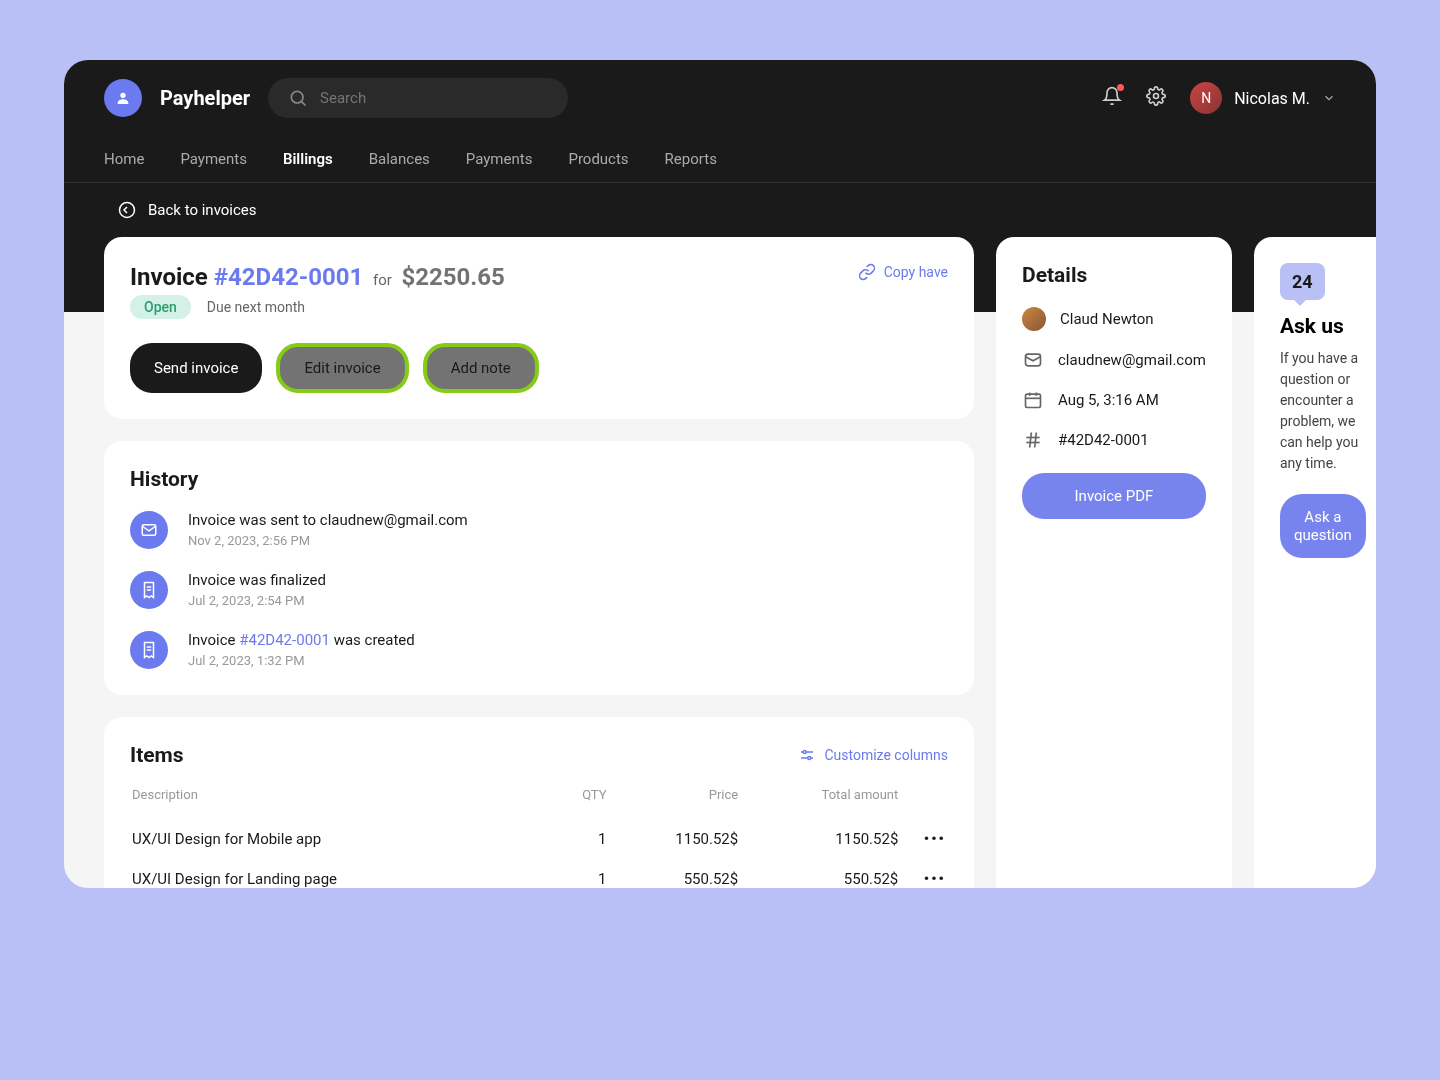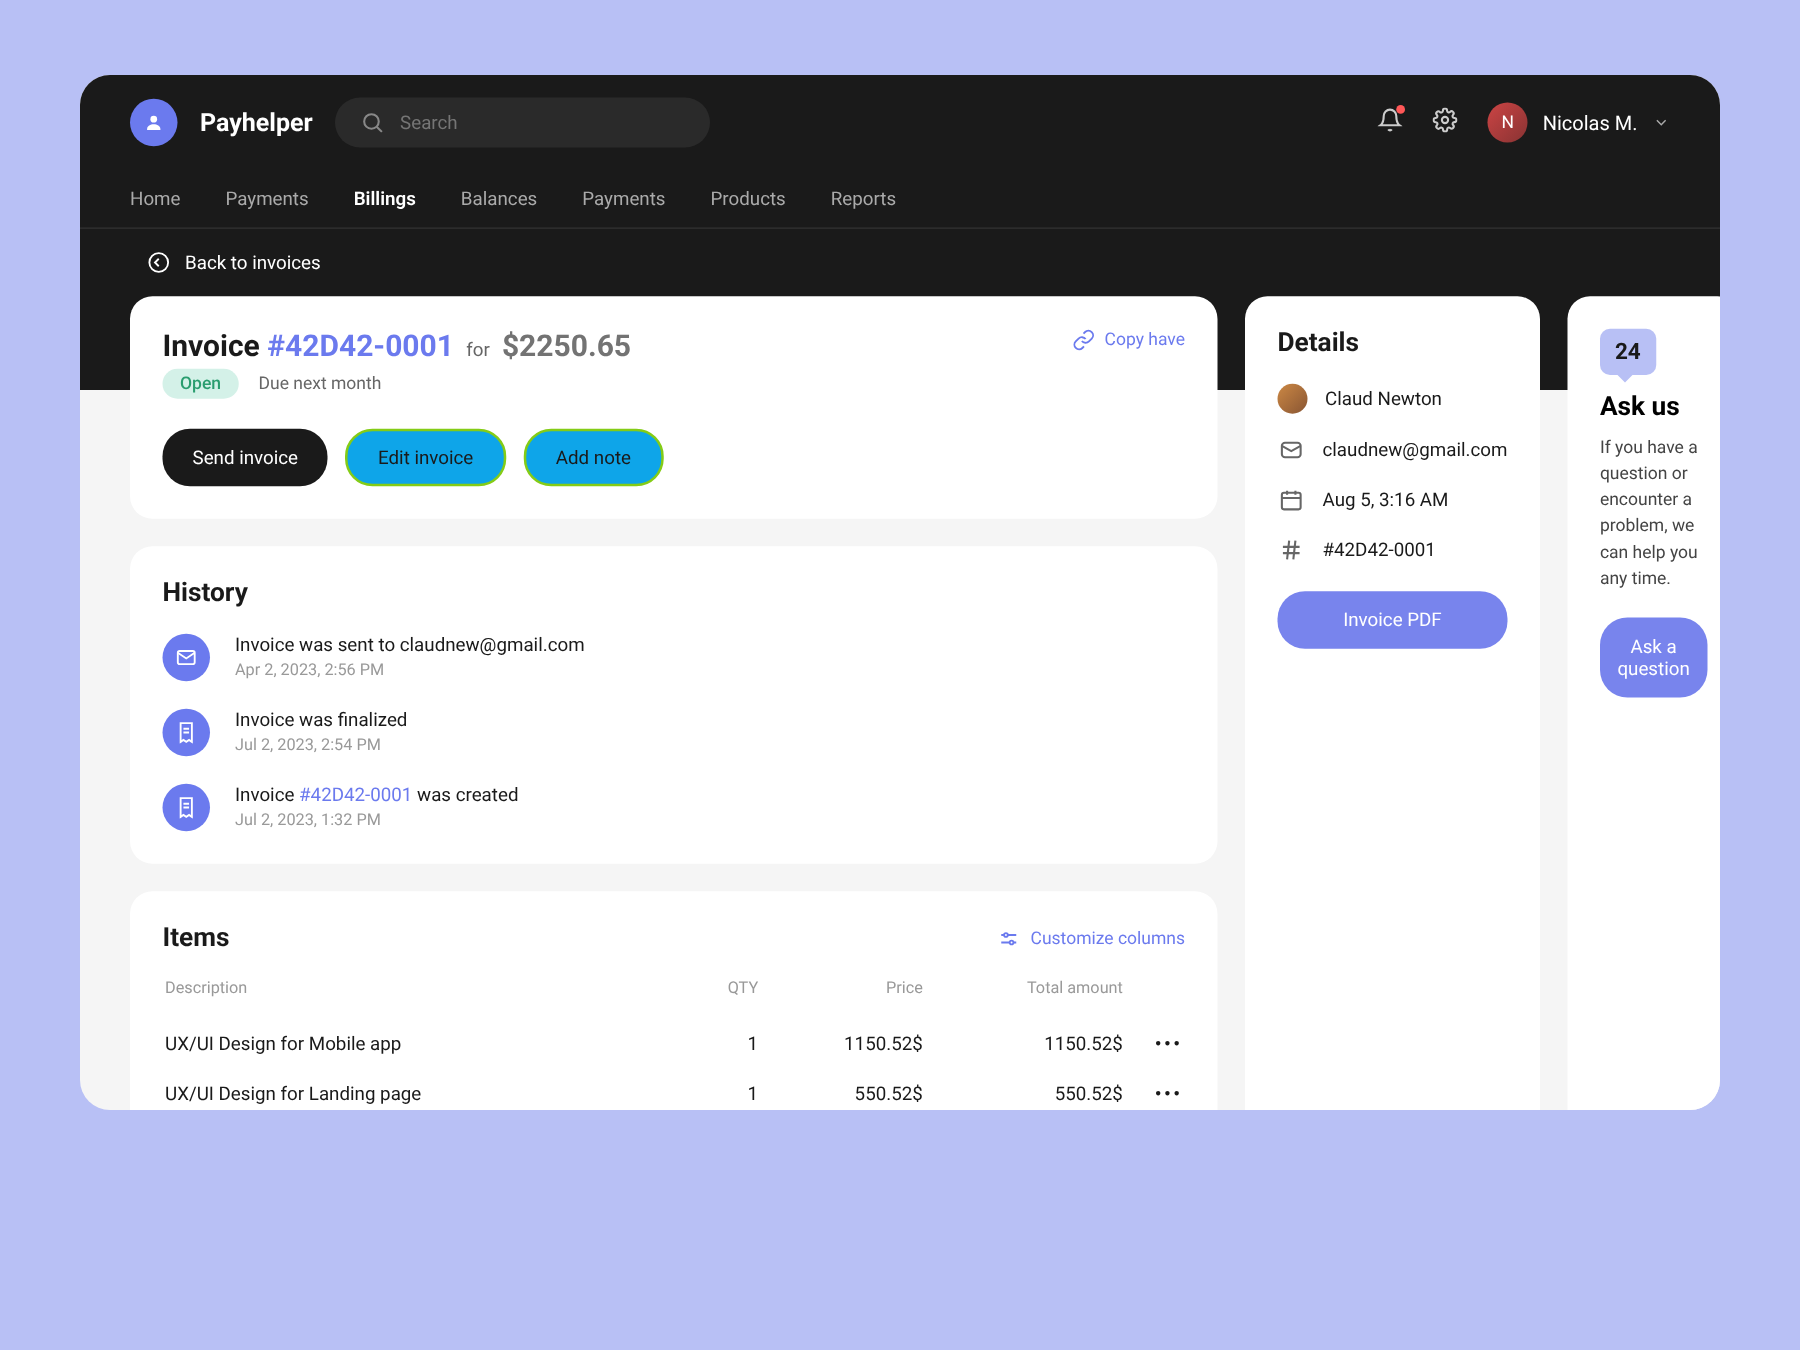--- a/index.html
+++ b/index.html
@@ -30,21 +30,21 @@
 .invoice-title .id{color:#6b7aee}
 .invoice-title .for{font-size:15px;font-weight:400;color:#666;margin:0 6px}
 .invoice-title .amt{font-size:24px;font-weight:700;color:#737373}
 .copy-link{display:flex;align-items:center;gap:8px;color:#6b7aee;font-size:14px;cursor:pointer}
 .status-row{display:flex;align-items:center;gap:16px;margin-top:4px}
 .badge{background:#d4f1e8;color:#2a9d6f;padding:4px 14px;border-radius:12px;font-size:14px;font-weight:500}
 .due{color:#666;font-size:14px}
 .btn-row{display:flex;gap:14px;margin-top:24px}
 .btn{padding:12px 24px;border-radius:22px;font-size:15px;cursor:pointer;border:none}
 .btn-dark{background:#1a1a1a;color:#fff}
-.btn-outline{background:#0ea5e9;color:#1a1a1a;border:2px solid #84cc16}
+.btn-outline{background:#737373;color:#1a1a1a;border:4px solid #84cc16}
 .btn-primary{background:#7884ed;color:#fff;width:100%;padding:14px;font-size:15px}
 .section-title{font-size:21px;font-weight:700;color:#1a1a1a;margin-bottom:20px}
 .hist-item{display:flex;gap:20px;margin-bottom:22px}
 .hist-item:last-child{margin-bottom:0}
 .hist-icon{width:38px;height:38px;background:#6b7aee;border-radius:50%;display:flex;align-items:center;justify-content:center;flex-shrink:0}
 .hist-text{font-size:15px;color:#1a1a1a}
 .hist-text .link{color:#6b7aee}
 .hist-date{font-size:13px;color:#999;margin-top:4px}
 .items-head{display:flex;justify-content:space-between;align-items:center;margin-bottom:18px}
 .customize{display:flex;align-items:center;gap:8px;color:#6b7aee;font-size:14px;cursor:pointer}
@@ -153,21 +153,21 @@
         <div class="section-title">History</div>
         <div class="hist-item">
           <div class="hist-icon">
               <svg width="18" height="18" viewBox="0 0 24 24" fill="none" stroke="#fff" stroke-width="2">
                 <rect x="3" y="5" width="18" height="14" rx="2"></rect>
                 <polyline points="3 7 12 13 21 7"></polyline>
               </svg>
             </div>
           <div>
               <div class="hist-text">Invoice was sent to claudnew@gmail.com</div>
-              <div class="hist-date">Apr 2, 2023, 2:56 PM</div>
+              <div class="hist-date">Nov 2, 2023, 2:56 PM</div>
             </div>
         </div>
         <div class="hist-item">
           <div class="hist-icon">
               <svg width="18" height="18" viewBox="0 0 24 24" fill="none" stroke="#fff" stroke-width="2">
                 <path d="M6 2h12v20l-3-2-3 2-3-2-3 2V2z"></path>
                 <line x1="9" y1="8" x2="15" y2="8"></line>
                 <line x1="9" y1="12" x2="15" y2="12"></line>
               </svg>
             </div>

